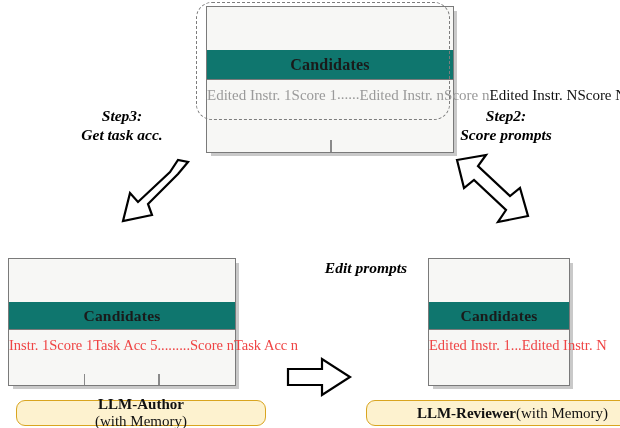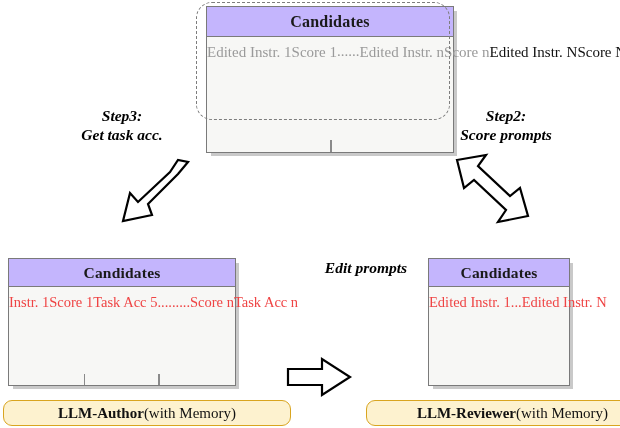--- a/index.html
+++ b/index.html
@@ -18,24 +18,25 @@
     background:#f7f7f5;
     border:1.5px solid #7a7a7a;
     box-sizing:border-box;
     box-shadow:4px 4px 0 -1px #c9c9c9;
   }
   .card .hdr{
     text-align:center;
     font-weight:bold;
     color:#1a1a1a;
     border-bottom:1.5px solid #7a7a7a;
-    background:#c4b5fd;
+    background:#0f766e;
     box-sizing:border-box;
     display:flex;align-items:center;justify-content:center;
     letter-spacing:.2px;
+    margin-top:43px;
   }
   .card .body{
     box-sizing:border-box;
     display:flex;flex-direction:row;
     height:calc(100% - 1px);
   }
   .row{
     display:flex;
     flex:1;
     align-items:center;
@@ -104,21 +105,21 @@
     border:1.6px solid #d9a520;
     border-radius:9px;
     box-sizing:border-box;
     display:flex;align-items:center;justify-content:center;
     color:#111;
     font-size:15px;
     white-space:nowrap;
     padding:0 8px;
   }
   .pill b{font-weight:bold;}
-  #pill-author{left:3px;top:400px;width:288px;height:26px;}
+  #pill-author{left:16px;top:400px;width:250px;height:26px;flex-direction:column;}
   #pill-reviewer{left:366px;top:400px;width:293px;height:26px;}
 
   
   .steplabel{
     position:absolute;
     text-align:center;
     font-weight:bold;
     color:#000;
     font-size:15.5px;
     line-height:19px;

